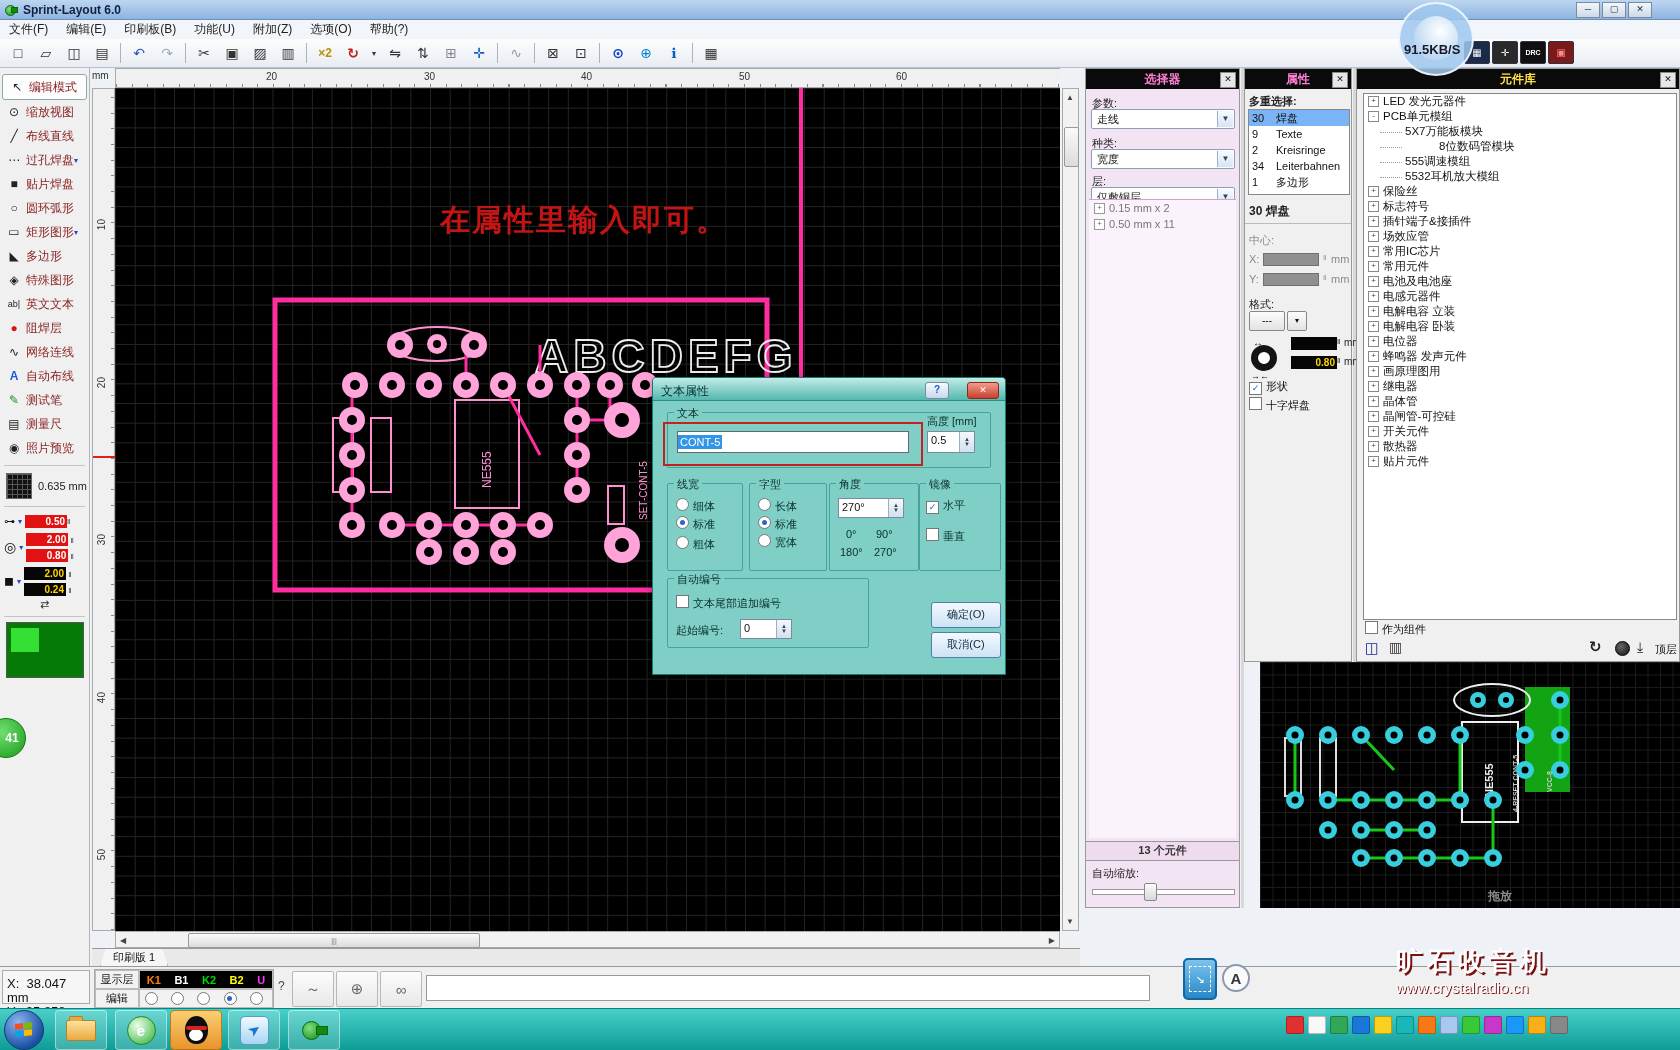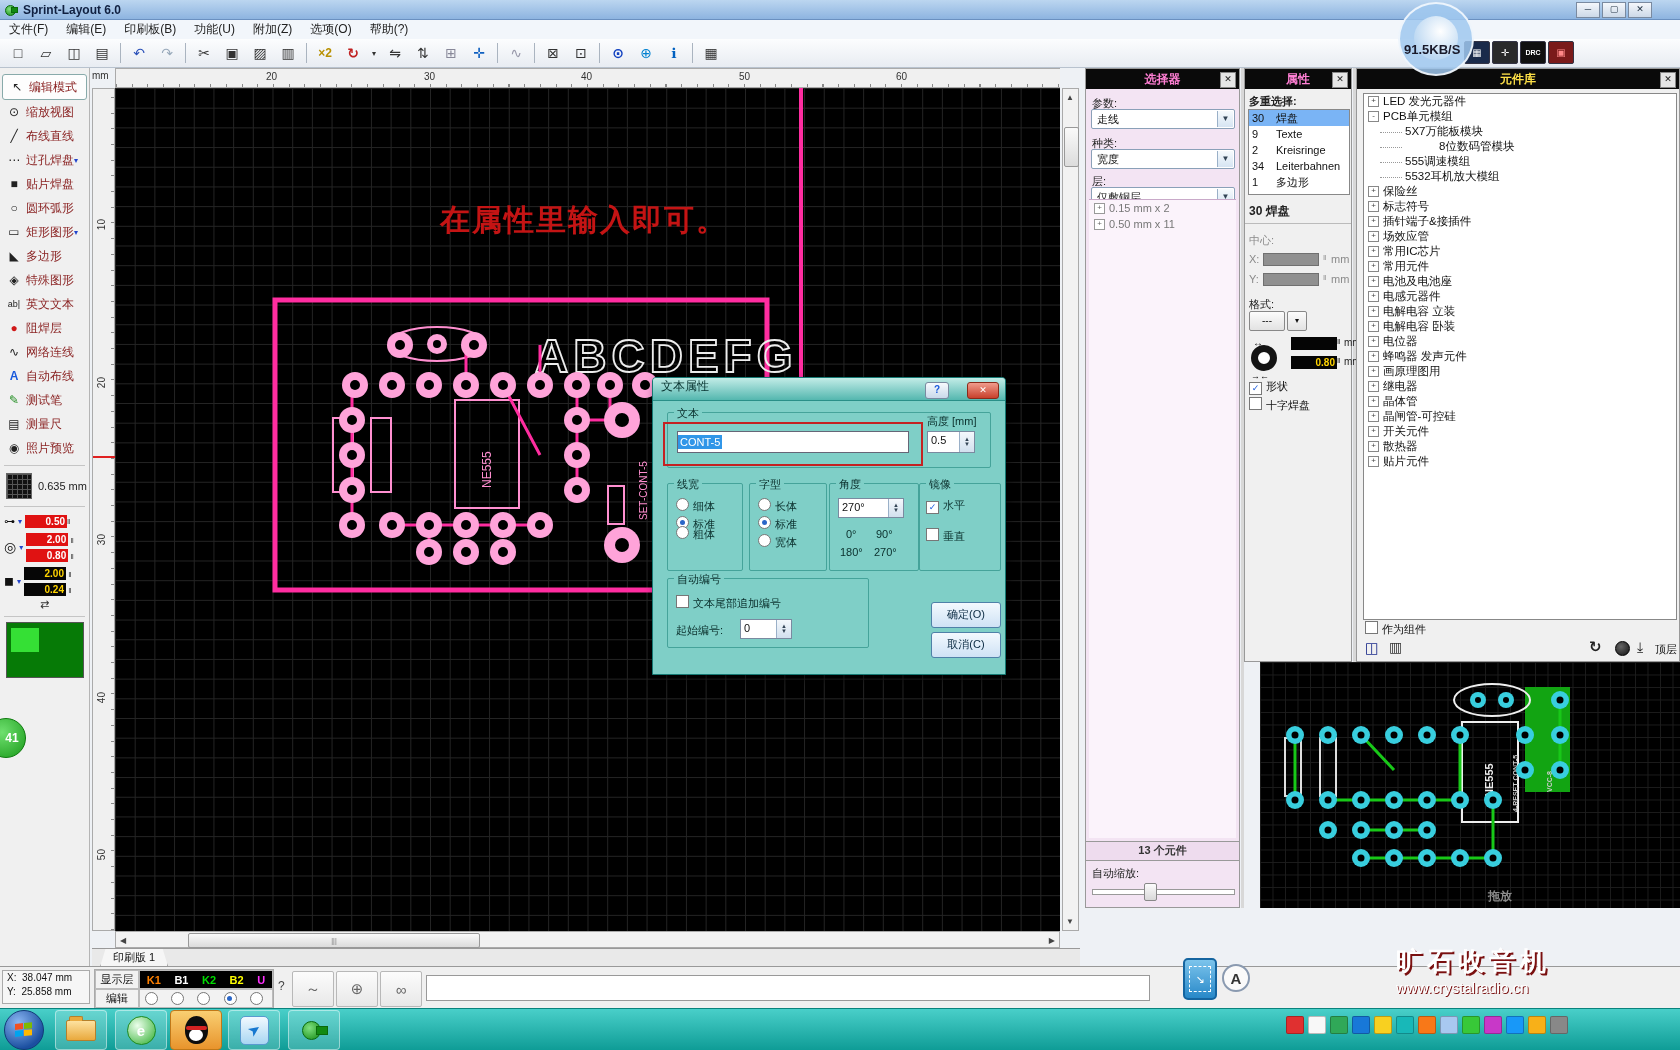--- a/index.html
+++ b/index.html
@@ -66,34 +66,34 @@
   .libpanel{left:1356px;top:68px;width:324px;height:594px;background:#f0f0f0;border:1px solid #999;box-sizing:border-box;}
   .tree{position:absolute;left:6px;top:24px;width:312px;height:525px;background:#fff;border:1px solid #888;overflow:hidden;font-size:11.5px;}
   .trow{height:15px;display:flex;align-items:center;padding-left:4px;white-space:nowrap;}
   .twisty{width:9px;height:9px;border:1px solid #888;font-size:8px;line-height:8px;text-align:center;color:#444;margin-right:4px;background:#fff;flex:none;}
   .dots{width:22px;border-bottom:1px dotted #999;height:1px;margin-right:3px;flex:none;}
   .preview{left:1260px;top:662px;width:420px;height:246px;background:#000;
      background-image:linear-gradient(#1c1c1c 1px,transparent 1px),linear-gradient(90deg,#1c1c1c 1px,transparent 1px);background-size:12.5px 12.5px;font-weight:bold;}
   .splitter{background:#d8d8d8;}
   
   .dialog{left:652px;top:377px;width:352px;height:296px;background:#7fcfc7;border:1px solid #167a74;border-radius:4px 4px 0 0;box-shadow:3px 4px 10px rgba(0,0,0,.55);z-index:50;}
-  .dtitle{position:absolute;left:0;top:0;right:0;height:22px;background:linear-gradient(#c2ece7,#54b7af);border-bottom:1px solid #2a8f88;border-radius:3px 3px 0 0;display:flex;align-items:flex-start;}
+  .dtitle{position:absolute;left:0;top:0;right:0;height:22px;background:linear-gradient(#c2ece7,#54b7af);border-bottom:1px solid #2a8f88;border-radius:3px 3px 0 0;display:flex;align-items:flex-end;}
   .dtitle span{font-size:12px;color:#06312e;margin-left:8px;}
   .dhelp{position:absolute;right:56px;top:4px;width:22px;height:15px;background:linear-gradient(#f7fafd,#c9d9ea);border:1px solid #7a8aa0;border-radius:3px;font-size:10px;font-weight:bold;color:#1a5adc;text-align:center;line-height:14px;}
   .dclose{position:absolute;right:6px;top:4px;width:30px;height:15px;background:linear-gradient(#f09c8c,#c8402c);border:1px solid #8a2a1a;border-radius:3px;font-size:9px;color:#fff;text-align:center;line-height:14px;}
   .grp{position:absolute;border:1px solid #45a39a;border-radius:2px;}
   .grp>.glab{position:absolute;left:6px;top:-7px;background:#7fcfc7;padding:0 3px;font-size:11px;color:#0a2f2c;}
   .dtext{font-size:11px;color:#0a2f2c;}
   .spin{position:absolute;background:#fff;border:1px solid #7a8aa0;font-size:11px;box-sizing:border-box;}
   .spin .sv{position:absolute;left:3px;top:2px;}
   .spin .sb{position:absolute;right:0;top:0;bottom:0;width:14px;background:linear-gradient(#f4f8fc,#d2e0ee);border-left:1px solid #9ab0c8;font-size:6px;color:#345;display:flex;flex-direction:column;align-items:center;justify-content:center;line-height:5px;}
   .dbtn{position:absolute;width:68px;height:24px;background:linear-gradient(#f3f9fe,#cfe2f5);border:1px solid #4f81a8;border-radius:3px;font-size:11px;text-align:center;line-height:22px;color:#0a2a42;}
   
   .statusbar{left:0;top:966px;width:1680px;height:42px;background:#f0f0f0;border-top:1px solid #999;}
-  .coordbox{position:absolute;left:2px;top:3px;width:88px;height:34px;border:1px solid #aaa;background:#f6f6f6;font-size:10px;padding:0 4px;box-sizing:border-box;line-height:14px;}
+  .coordbox{position:absolute;left:2px;top:3px;width:88px;height:34px;border:1px solid #aaa;background:#f6f6f6;font-size:13px;padding:6px 4px;box-sizing:border-box;line-height:14px;}
   .lgrid{position:absolute;left:94px;top:2px;height:38px;border:1px solid #aaa;display:grid;grid-template-columns:44px 134px;grid-template-rows:19px 19px;}
   .lcell{border:1px solid #bbb;font-size:11px;display:flex;align-items:center;justify-content:center;background:#f2f2f2;}
   .lstrip{background:#000;display:flex;align-items:center;justify-content:space-around;font-weight:bold;font-size:11px;}
   .sbtn{position:absolute;top:4px;width:40px;height:34px;border:1px solid #b8b8b8;border-radius:2px;background:linear-gradient(#fcfcfc,#e8e8e8);display:flex;align-items:center;justify-content:center;font-size:15px;color:#666;}
   
   .taskbar{left:0;top:1008px;width:1680px;height:42px;background:linear-gradient(#49cfc9,#0d9b95);border-top:1px solid #0a837d;}
   .tkbtn{position:absolute;top:1px;width:52px;height:40px;border-radius:4px;background:rgba(255,255,255,.18);border:1px solid rgba(255,255,255,.45);display:flex;align-items:center;justify-content:center;box-sizing:border-box;}
   .tkbtn.hot{background:linear-gradient(#f9cf72,#e8942c);border-color:#c07818;}
   .orb{position:absolute;left:4px;top:1px;width:40px;height:40px;border-radius:50%;background:radial-gradient(circle at 35% 30%,#8ab6f2,#1b4fa0 72%);border:1px solid #123a78;display:flex;align-items:center;justify-content:center;box-sizing:border-box;}
   .flag{width:18px;height:14px;display:grid;grid-template-columns:8px 8px;grid-template-rows:6px 6px;gap:1px;transform:skewY(-6deg);}
@@ -703,21 +703,21 @@
     <span class="dtext" style="position:absolute;left:274px;top:36px;">高度 [mm]</span>
     <div class="spin" style="left:274px;top:53px;width:48px;height:22px;">
       <span class="sv">0.5</span>
         <span class="sb">▲<br>▼</span>
     </div>
 
     <div class="grp" style="left:14px;top:105px;width:74px;height:86px;">
       <span class="glab">线宽</span>
       <div style="position:absolute;left:8px;top:14px;"><span class="rad"></span><span class="dtext">细体</span></div>
       <div style="position:absolute;left:8px;top:32px;"><span class="rad on"></span><span class="dtext">标准</span></div>
-      <div style="position:absolute;left:8px;top:42px;text-align:right;"><span class="rad"></span><span class="dtext">粗体</span></div>
+      <div style="position:absolute;left:8px;top:52px;text-align:right;"><span class="rad"></span><span class="dtext">粗体</span></div>
     </div>
     <div class="grp" style="left:96px;top:105px;width:76px;height:86px;">
       <span class="glab">字型</span>
       <div style="position:absolute;left:8px;top:14px;"><span class="rad"></span><span class="dtext">长体</span></div>
       <div style="position:absolute;left:8px;top:32px;"><span class="rad on"></span><span class="dtext">标准</span></div>
       <div style="position:absolute;left:8px;top:50px;"><span class="rad"></span><span class="dtext">宽体</span></div>
     </div>
     <div class="grp" style="left:176px;top:105px;width:88px;height:86px;">
       <span class="glab">角度</span>
       <div class="spin" style="left:8px;top:14px;width:66px;height:20px;">

